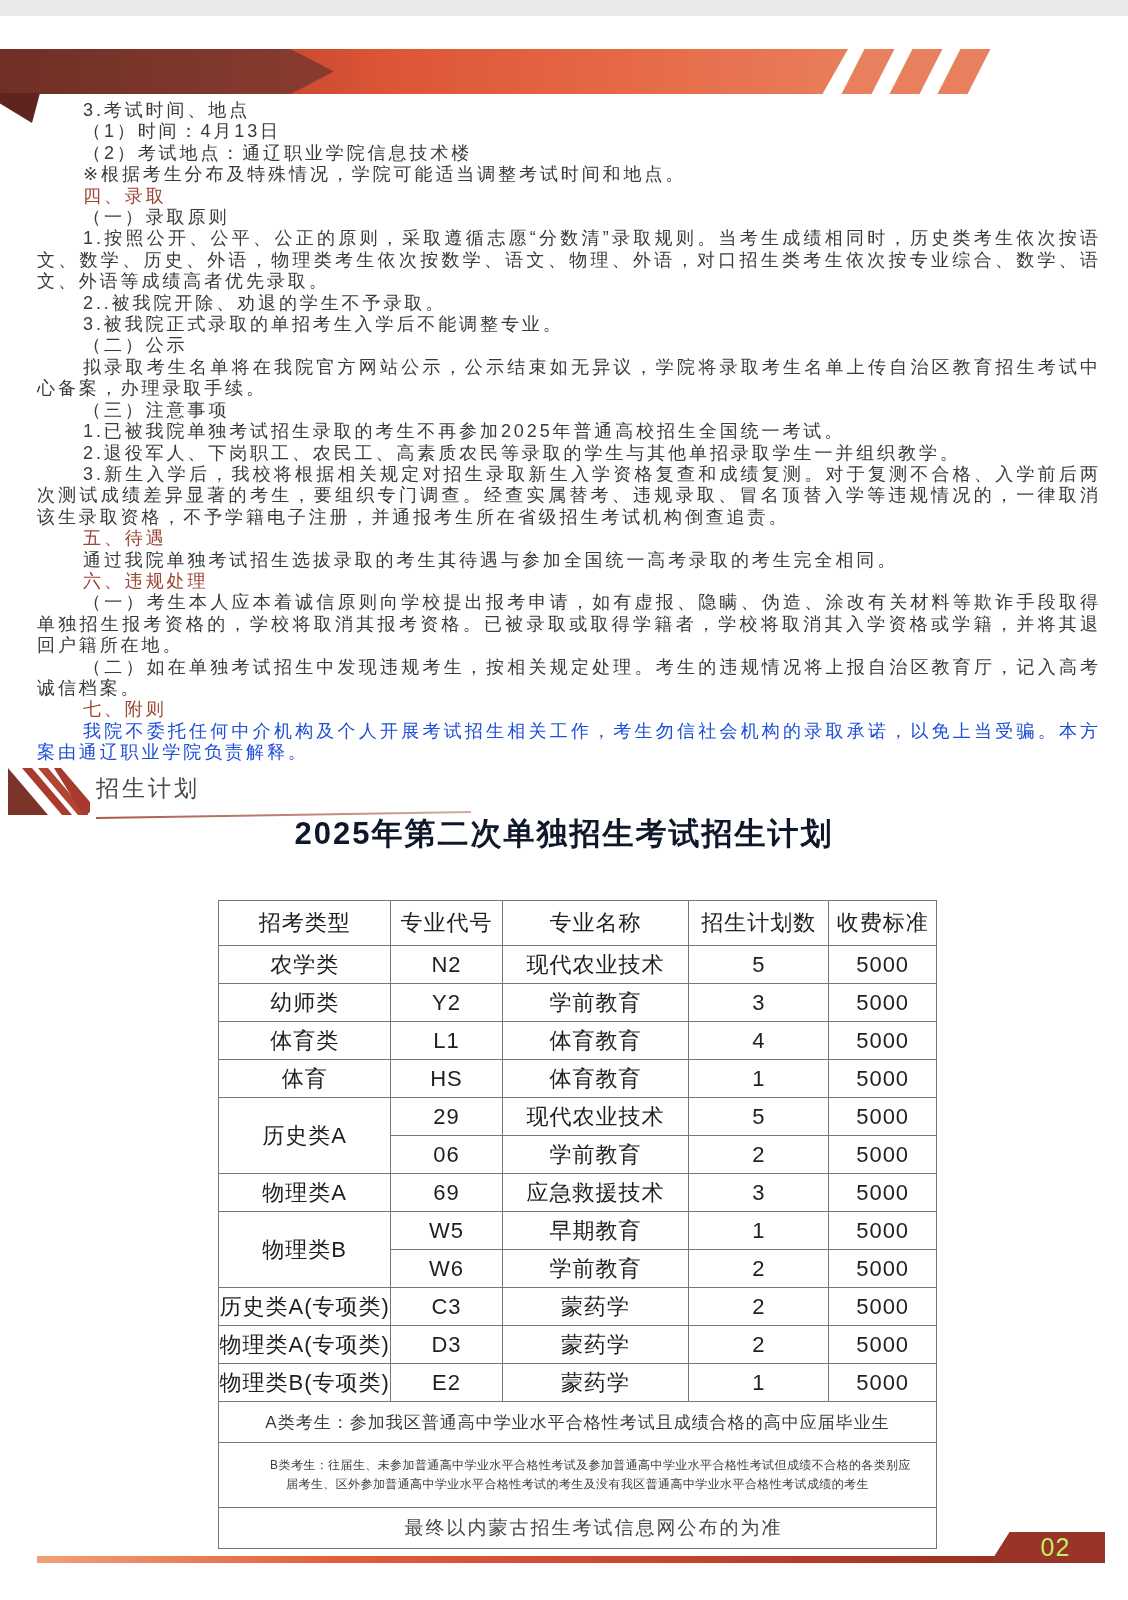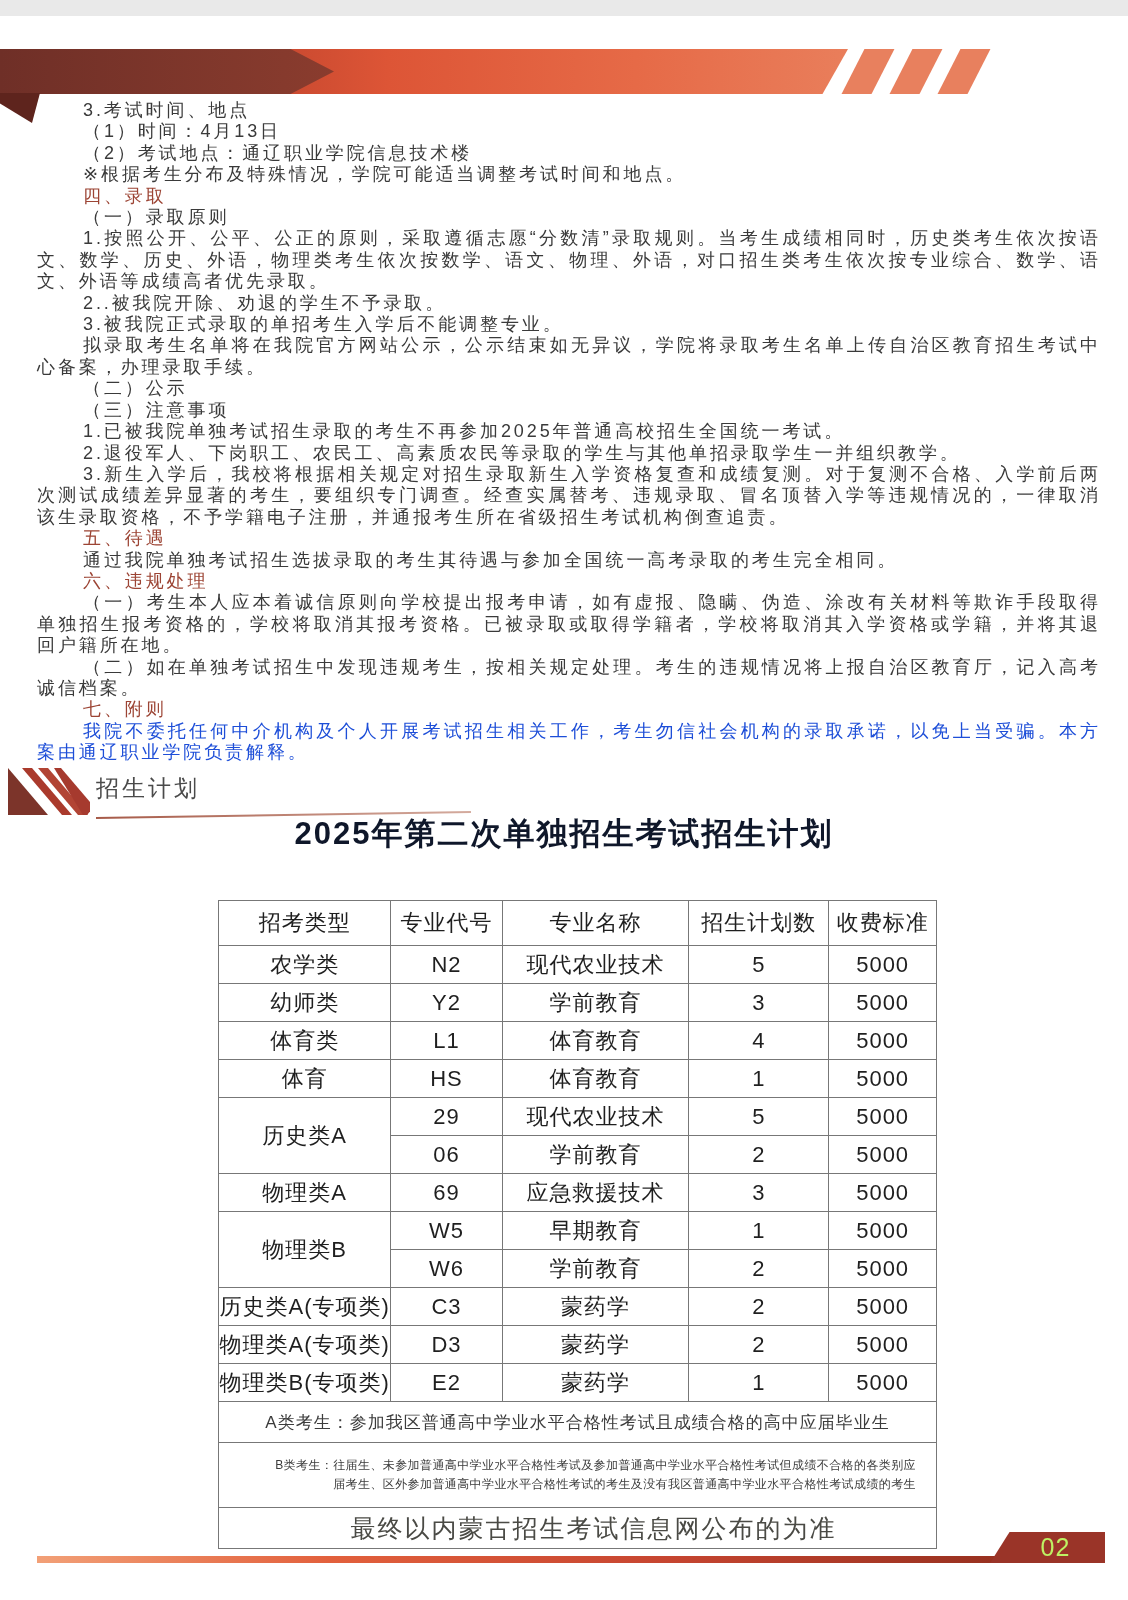--- a/index.html
+++ b/index.html
@@ -69,24 +69,24 @@
   #plan-table th, #plan-table td {
     border:1.5px solid #777; font-weight:normal; padding:0;
   }
   #plan-table th { height:44px;border-radius:14px; }
   #plan-table td { height:37px; }
   #plan-table td.note-a {
     height:40px; font-size:17px; letter-spacing:1px; color:#3c3c3c;
   }
   #plan-table td.note-b {
     height:56px; font-size:12px; letter-spacing:0.4px; line-height:1.6;
-    text-align:right; padding:4px 20px; text-indent:26px; color:#3c3c3c;
+    text-align:center; padding:4px 20px; text-indent:26px; color:#3c3c3c;
   }
   #plan-table td.note-final {
-    height:40px; font-size:25px; letter-spacing:2px; color:#4a4a45;padding-left:32px;
+    height:40px; font-size:19px; letter-spacing:2px; color:#4a4a45;padding-left:32px;
   }
 
   
   .footer-bar {
     position:absolute; left:37px; top:1540px; width:972px; height:7px;
     background:linear-gradient(90deg,#f2a077 0%, #e2603c 30%, #c64530 65%, #96301f 100%);
   }
   .footer-tab {
     position:absolute; left:990px; top:1516px; width:115px; height:31px;
     background:#9a3428;
@@ -111,22 +111,22 @@
   <div class="body-text" id="body-text">
       <p class="normal">3.考试时间、地点</p>
       <p class="normal">（1）时间：4月13日</p>
       <p class="normal">（2）考试地点：通辽职业学院信息技术楼</p>
       <p class="normal">※根据考生分布及特殊情况，学院可能适当调整考试时间和地点。</p>
       <p class="red">四、录取</p>
       <p class="normal">（一）录取原则</p>
       <p class="normal">1.按照公开、公平、公正的原则，采取遵循志愿“分数清”录取规则。当考生成绩相同时，历史类考生依次按语文、数学、历史、外语，物理类考生依次按数学、语文、物理、外语，对口招生类考生依次按专业综合、数学、语文、外语等成绩高者优先录取。</p>
       <p class="normal">2..被我院开除、劝退的学生不予录取。</p>
       <p class="normal">3.被我院正式录取的单招考生入学后不能调整专业。</p>
+      <p class="normal">（二）公示</p>
       <p class="normal">拟录取考生名单将在我院官方网站公示，公示结束如无异议，学院将录取考生名单上传自治区教育招生考试中心备案，办理录取手续。</p>
-      <p class="normal">（二）公示</p>
       <p class="normal">（三）注意事项</p>
       <p class="normal">1.已被我院单独考试招生录取的考生不再参加2025年普通高校招生全国统一考试。</p>
       <p class="normal">2.退役军人、下岗职工、农民工、高素质农民等录取的学生与其他单招录取学生一并组织教学。</p>
       <p class="normal">3.新生入学后，我校将根据相关规定对招生录取新生入学资格复查和成绩复测。对于复测不合格、入学前后两次测试成绩差异显著的考生，要组织专门调查。经查实属替考、违规录取、冒名顶替入学等违规情况的，一律取消该生录取资格，不予学籍电子注册，并通报考生所在省级招生考试机构倒查追责。</p>
       <p class="red">五、待遇</p>
       <p class="normal">通过我院单独考试招生选拔录取的考生其待遇与参加全国统一高考录取的考生完全相同。</p>
       <p class="red">六、违规处理</p>
       <p class="normal">（一）考生本人应本着诚信原则向学校提出报考申请，如有虚报、隐瞒、伪造、涂改有关材料等欺诈手段取得单独招生报考资格的，学校将取消其报考资格。已被录取或取得学籍者，学校将取消其入学资格或学籍，并将其退回户籍所在地。</p>
       <p class="normal">（二）如在单独考试招生中发现违规考生，按相关规定处理。考生的违规情况将上报自治区教育厅，记入高考诚信档案。</p>
       <p class="red">七、附则</p>

